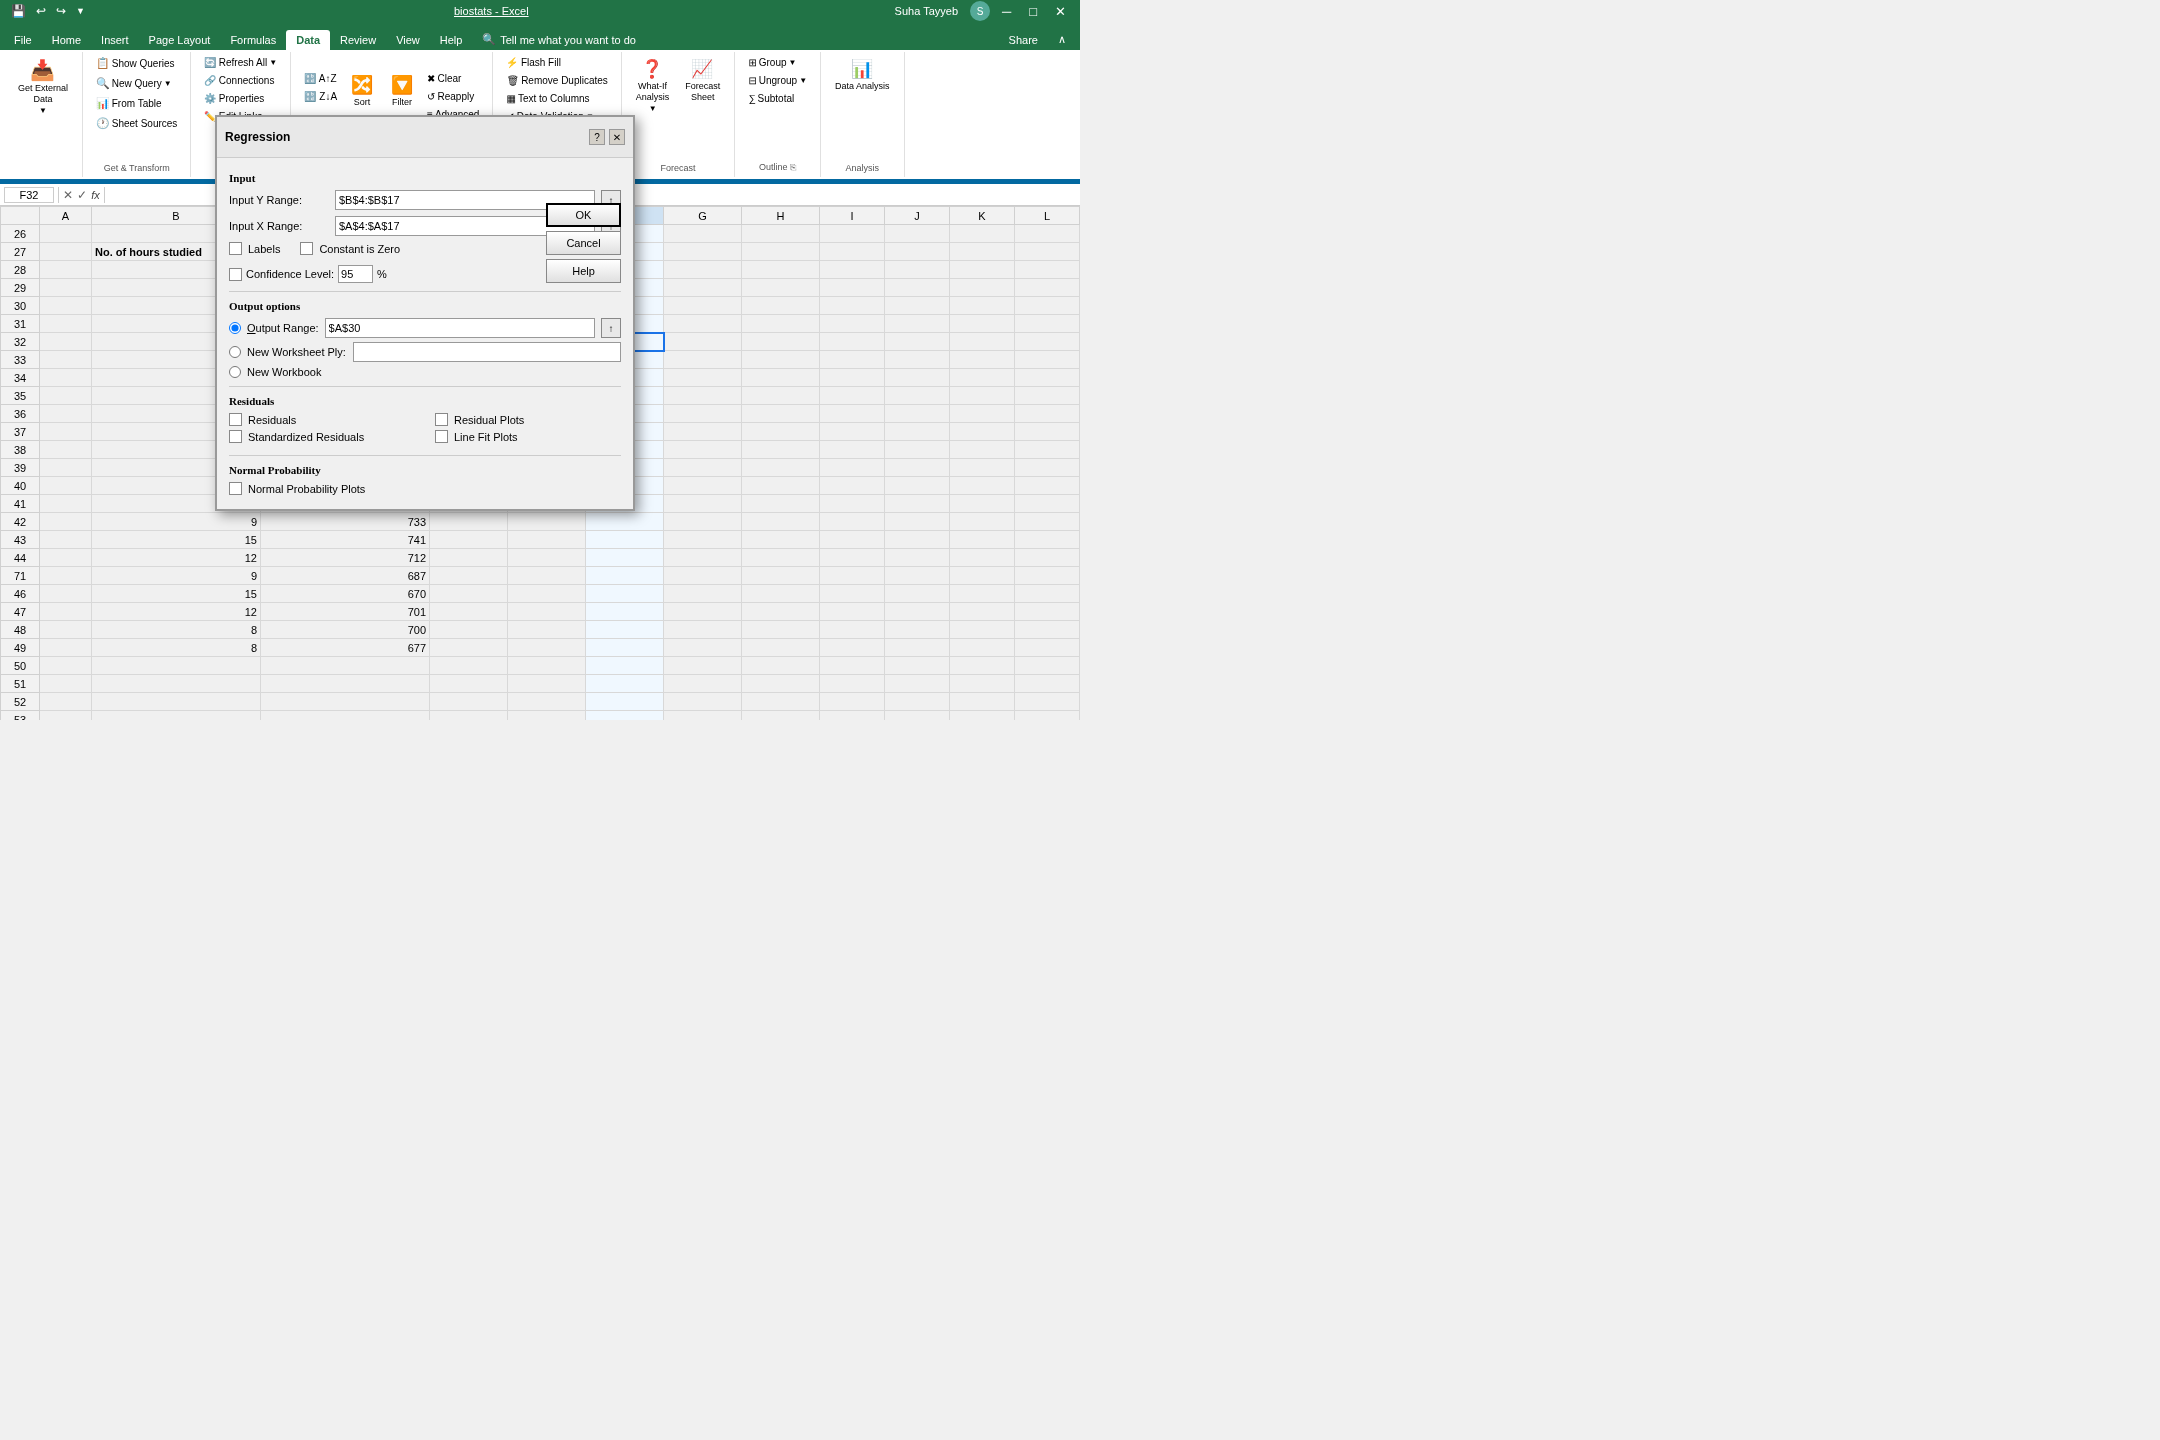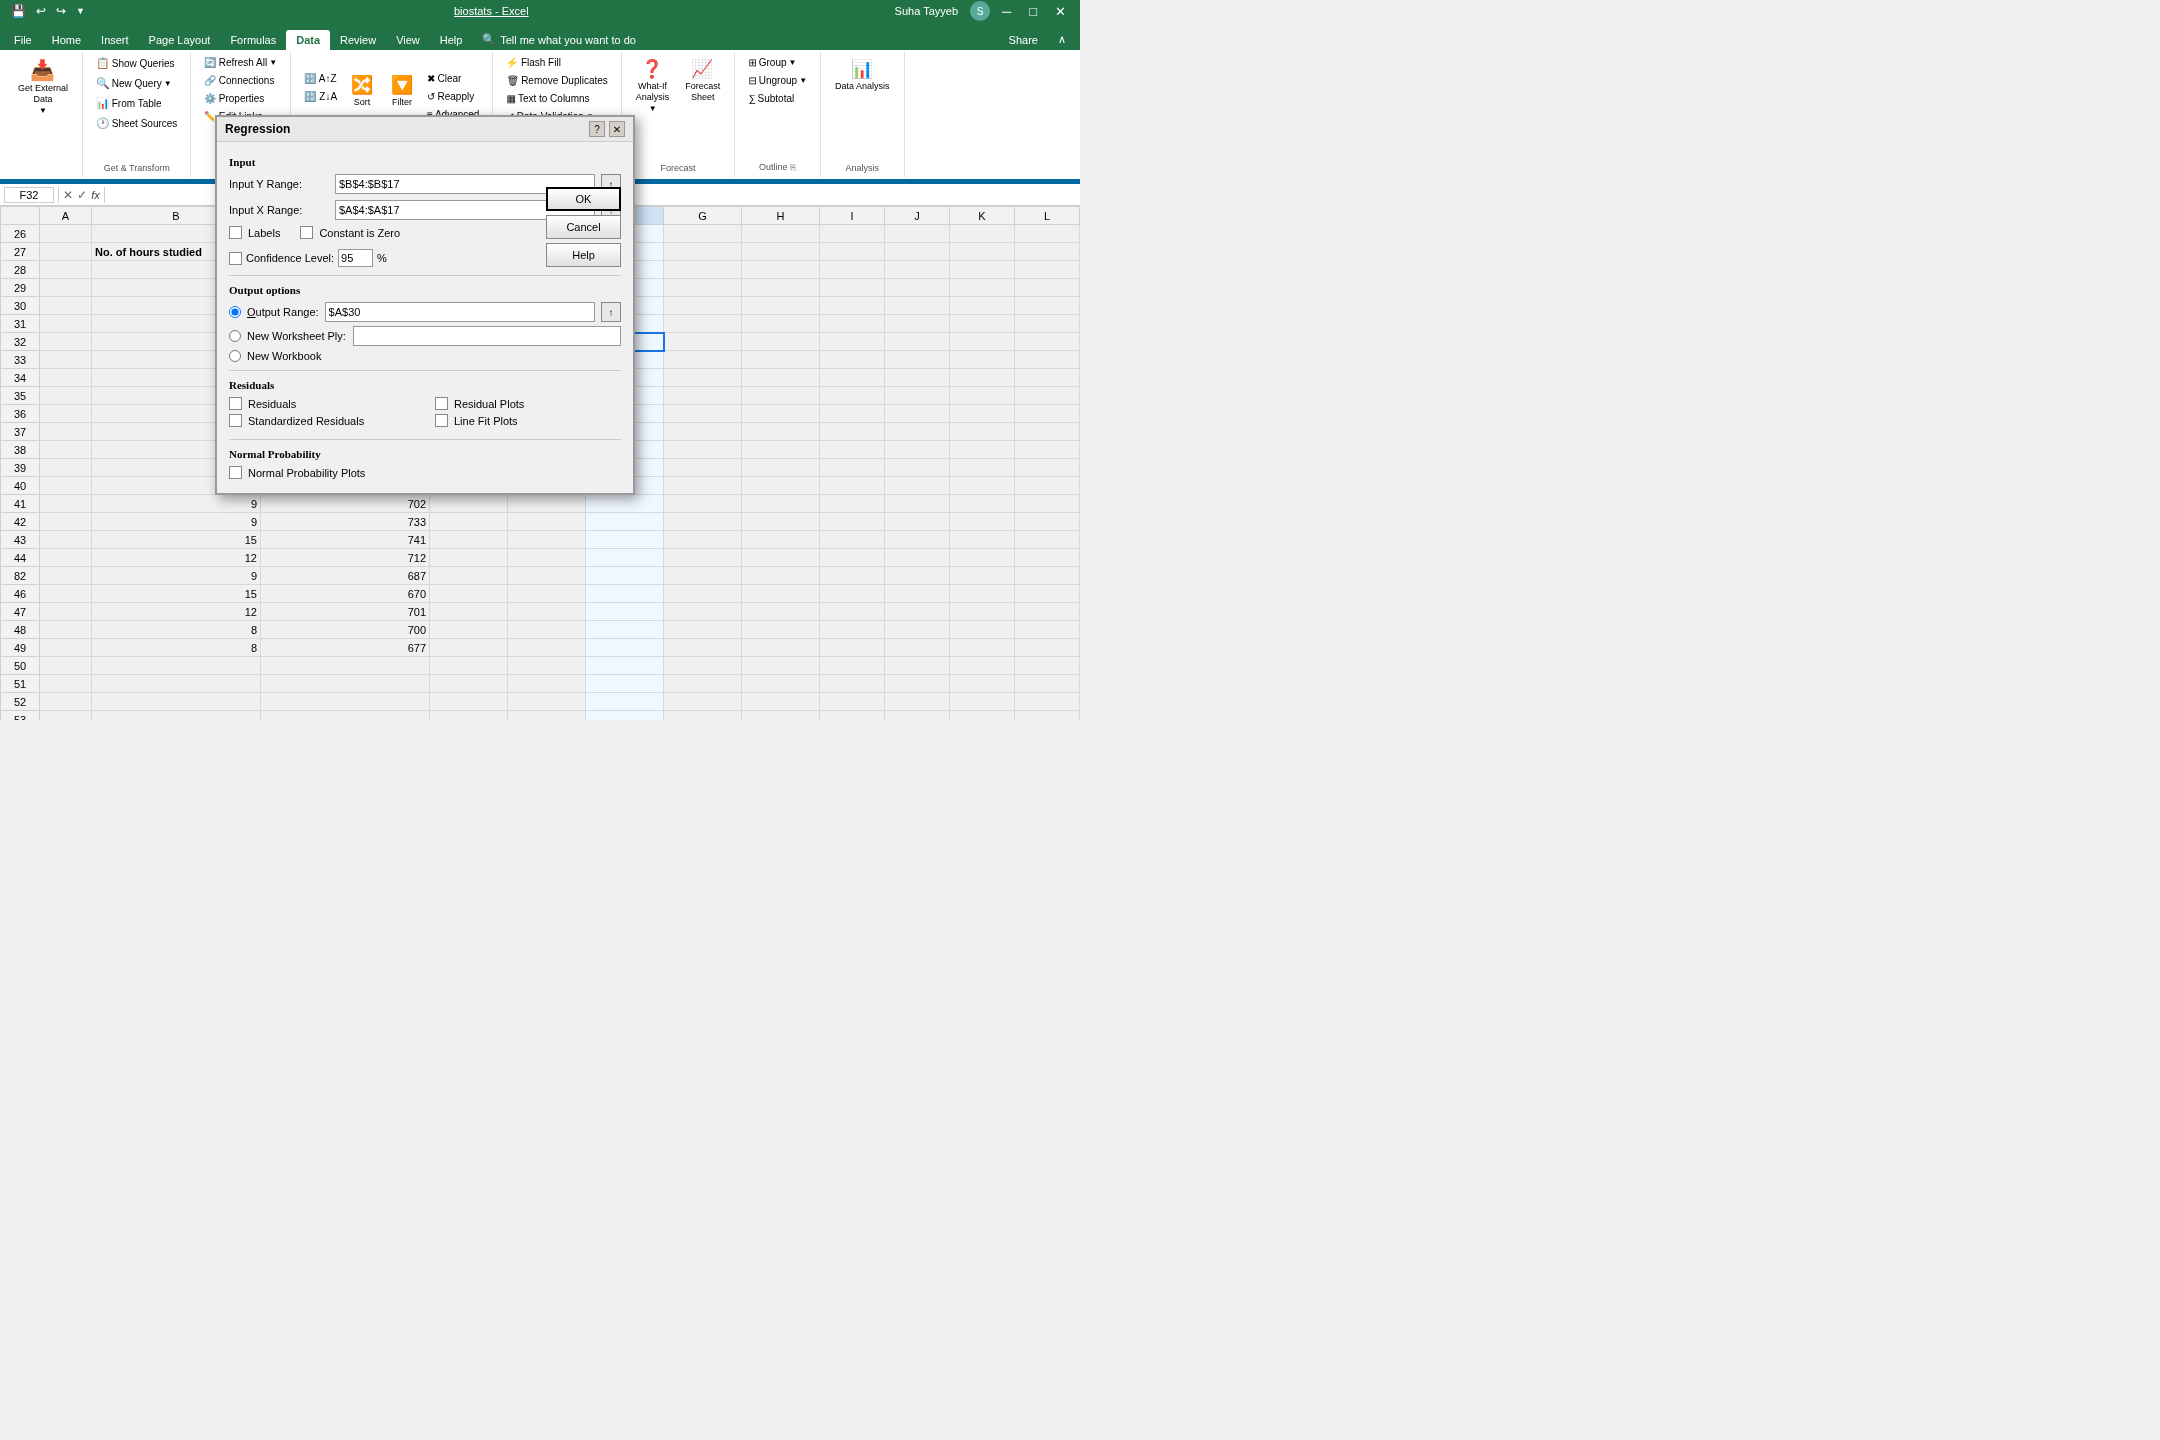--- a/index.html
+++ b/index.html
@@ -56,21 +56,21 @@
     .sheet-tab.active { background: #fff; color: #217346; font-weight: 600; border-bottom: 1px solid #fff; }
     .sheet-tab-add { padding: 2px 6px; font-size: 14px; cursor: pointer; color: #555; }
     
     
     #status-bar { height: 20px; background: #217346; color: white; display: flex; align-items: center; justify-content: space-between; padding: 0 8px; font-size: 10px; }
     #status-right { display: flex; align-items: center; gap: 8px; }
     
     
     #dialog-overlay { position: fixed; top: 0; left: 0; right: 0; bottom: 0; background: transparent; z-index: 100; }
     #regression-dialog { position: absolute; top: 115px; left: 215px; width: 420px; background: #f0f0f0; border: 2px solid #999; box-shadow: 4px 4px 12px rgba(0,0,0,0.4); z-index: 101; font-size: 11px; }
-    #dialog-title-bar { background: #e8e8e8; border-bottom: 1px solid #ccc; padding: 4px 8px; display: flex; align-items: center; justify-content: space-between; cursor: move; }
+    #dialog-title-bar { background: #e8e8e8; border-bottom: 1px solid #ccc; padding: 12px 8px; display: flex; align-items: center; justify-content: space-between; cursor: move; }
     #dialog-title-text { font-size: 12px; font-weight: 600; color: #000; }
     #dialog-title-controls { display: flex; gap: 4px; }
     .dlg-ctrl-btn { width: 16px; height: 16px; border: 1px solid #999; background: #d4d0c8; cursor: pointer; display: flex; align-items: center; justify-content: center; font-size: 10px; }
     
     #dialog-body { padding: 10px 12px; }
     
     .dlg-section-title { font-size: 11px; font-weight: 600; margin-bottom: 6px; margin-top: 4px; font-family: Liberation Serif, serif; }
     .dlg-row { display: flex; align-items: center; margin-bottom: 6px; gap: 6px; }
     .dlg-label { min-width: 100px; font-size: 11px; }
     .dlg-input { flex: 1; height: 20px; border: 1px solid #999; background: white; padding: 0 3px; font-size: 11px; }
@@ -598,21 +598,21 @@
             <td class="cell"></td>
             <td class="cell" style="background-color: rgb(240, 248, 255);"></td>
             <td class="cell"></td>
             <td class="cell"></td>
             <td class="cell"></td>
             <td class="cell"></td>
             <td class="cell"></td>
             <td class="cell"></td>
           </tr>
           <tr>
-            <th class="row-header">82</th>
+            <th class="row-header">71</th>
             <td class="cell"></td>
             <td class="cell num">9</td>
             <td class="cell num">687</td>
             <td class="cell"></td>
             <td class="cell"></td>
             <td class="cell" style="background-color: rgb(240, 248, 255);"></td>
             <td class="cell"></td>
             <td class="cell"></td>
             <td class="cell"></td>
             <td class="cell"></td>

